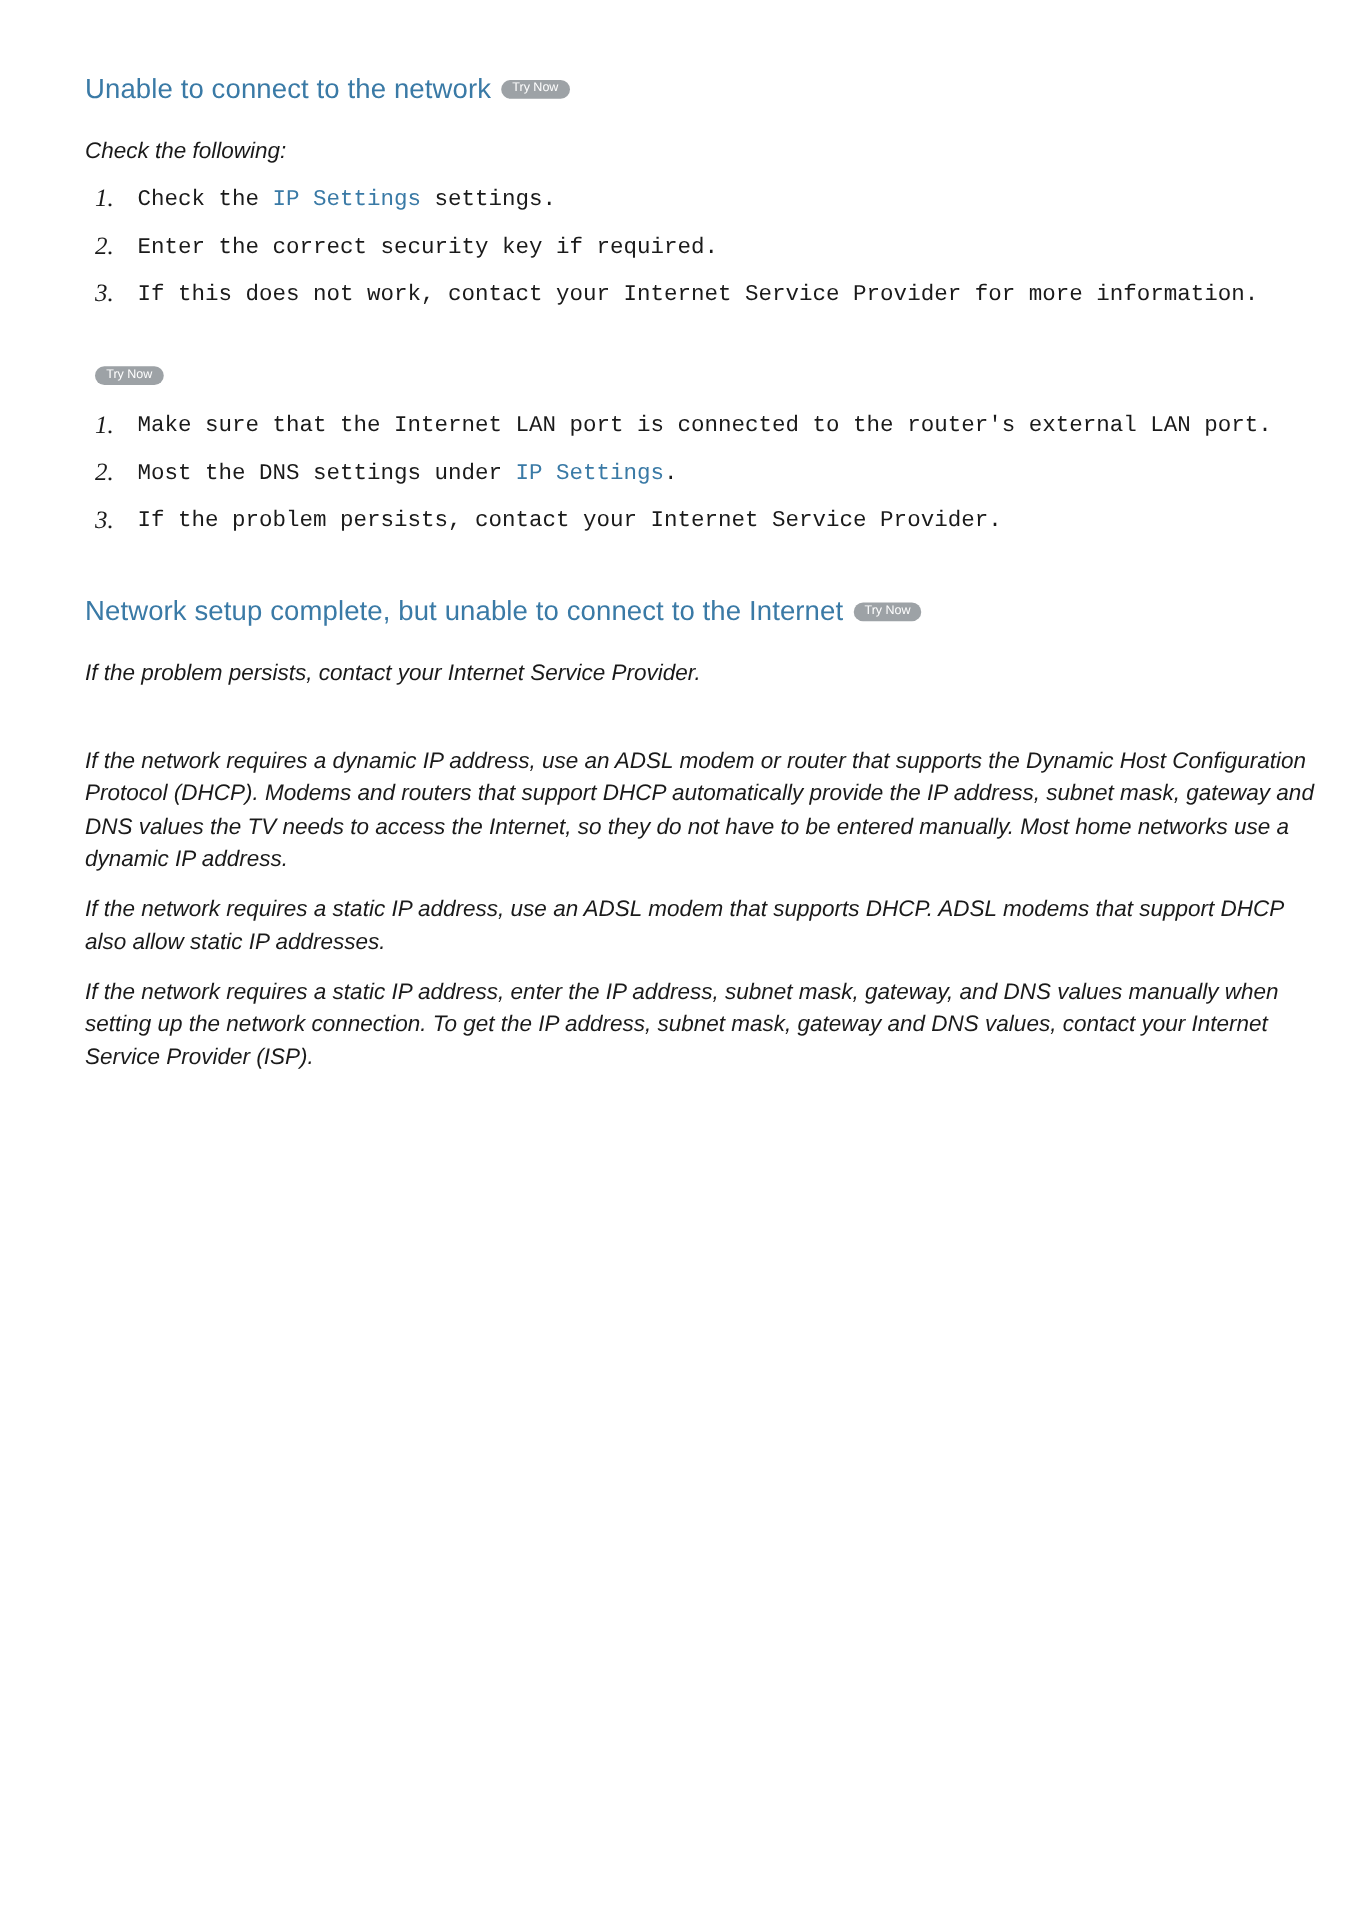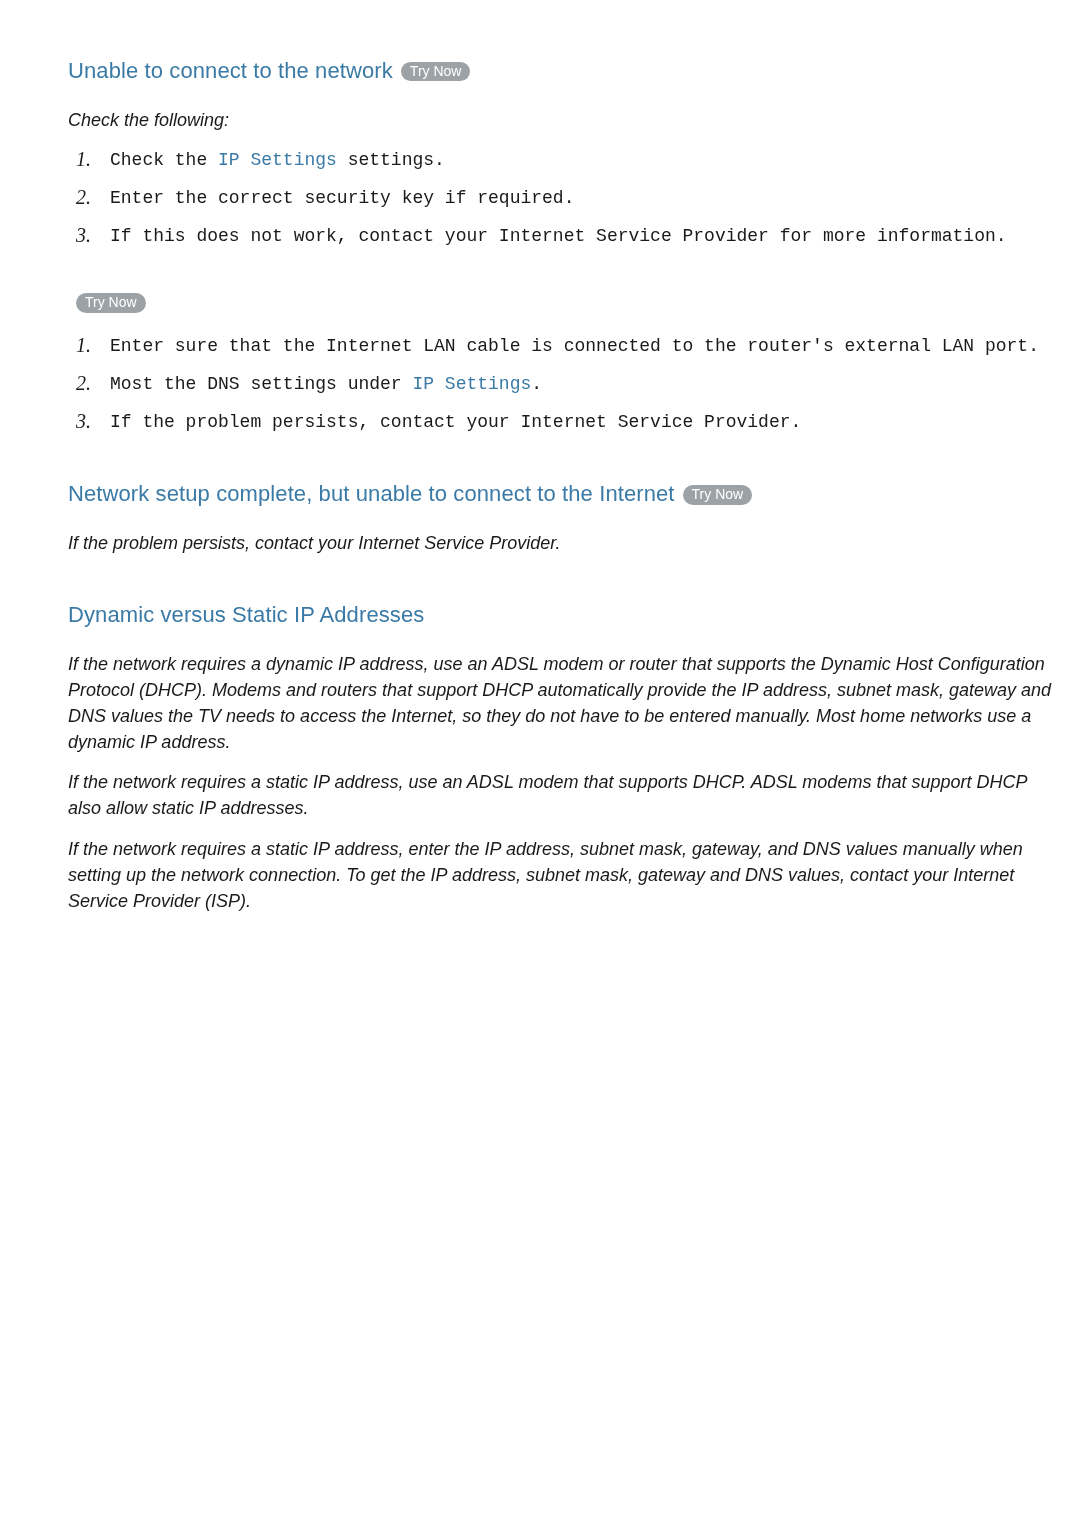--- a/index.html
+++ b/index.html
@@ -28,21 +28,21 @@
     flex-wrap: wrap;
   }
   .heading-text {
     letter-spacing: 0.1px;
   }
   .try-now {
     display: inline-block;
     margin-left: 8px;
     background: #9da2a6;
     color: #ffffff;
-    font-size: 14px;
+    font-size: 10px;
     font-weight: 400;
     border-radius: 10px;
     padding: 1px 9px 2px 9px;
     line-height: 1.2;
   }
   .body-text {
     font-size: 18px;
     line-height: 1.45;
     margin-bottom: 14px;
     color: #1a1a1a;
@@ -102,41 +102,38 @@
       </li>
     </ol>
   </div>
 
   <div class="section">
     <div class="section-heading">
       <span class="try-now">Try Now</span>
     </div>
     <ol class="num-list">
       <li>
-        <span>Enter sure that the Internet LAN cable is connected to the router's external LAN port.</span>
+        <span>Make sure that the Internet LAN port is connected to the router's external LAN port.</span>
       </li>
       <li>
         <span>Most the DNS settings under </span><span class="inline-link">IP Settings</span><span>.</span>
       </li>
       <li>
         <span>If the problem persists, contact your Internet Service Provider.</span>
       </li>
     </ol>
   </div>
 
   <div class="section">
     <div class="section-heading">
       <span class="heading-text">Network setup complete, but unable to connect to the Internet</span>
       <span class="try-now">Try Now</span>
     </div>
     <div class="body-text">If the problem persists, contact your Internet Service Provider.</div>
   </div>
 
   <div class="section">
-    <div class="section-heading">
-      <span class="heading-text">Dynamic versus Static IP Addresses</span>
-    </div>
     <div class="body-text">If the network requires a dynamic IP address, use an ADSL modem or router that supports the Dynamic Host Configuration Protocol (DHCP). Modems and routers that support DHCP automatically provide the IP address, subnet mask, gateway and DNS values the TV needs to access the Internet, so they do not have to be entered manually. Most home networks use a dynamic IP address.</div>
     <div class="body-text">If the network requires a static IP address, use an ADSL modem that supports DHCP. ADSL modems that support DHCP also allow static IP addresses.</div>
     <div class="body-text">If the network requires a static IP address, enter the IP address, subnet mask, gateway, and DNS values manually when setting up the network connection. To get the IP address, subnet mask, gateway and DNS values, contact your Internet Service Provider (ISP).</div>
   </div>
 
 </div>
 
 </body></html>

